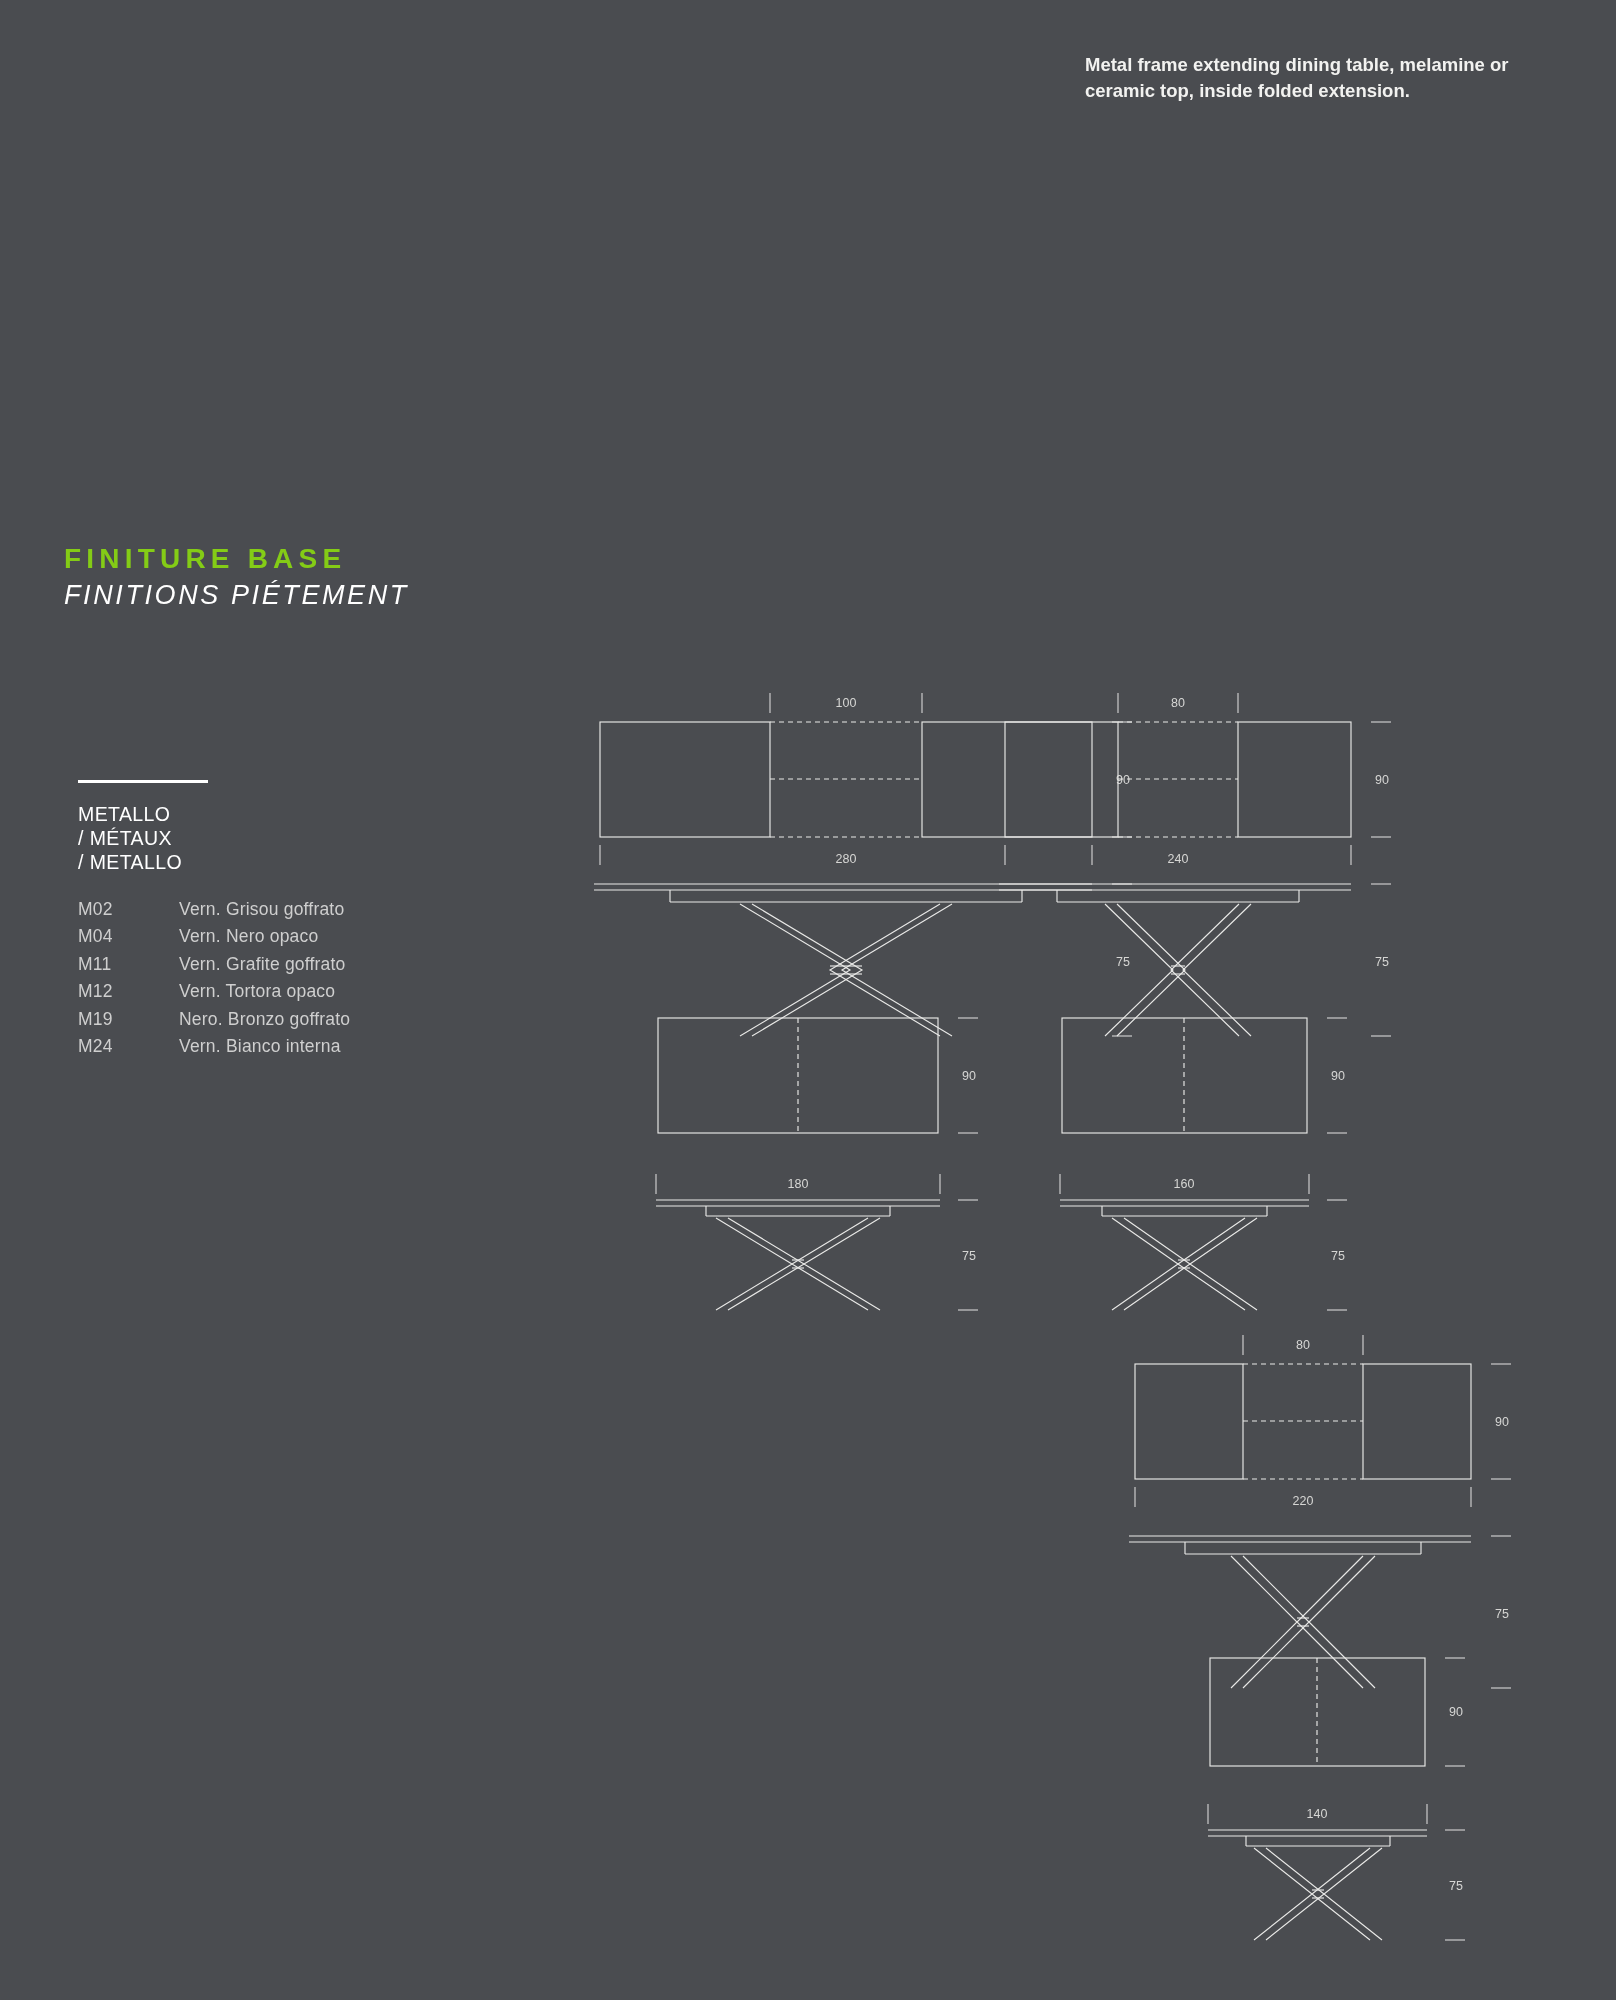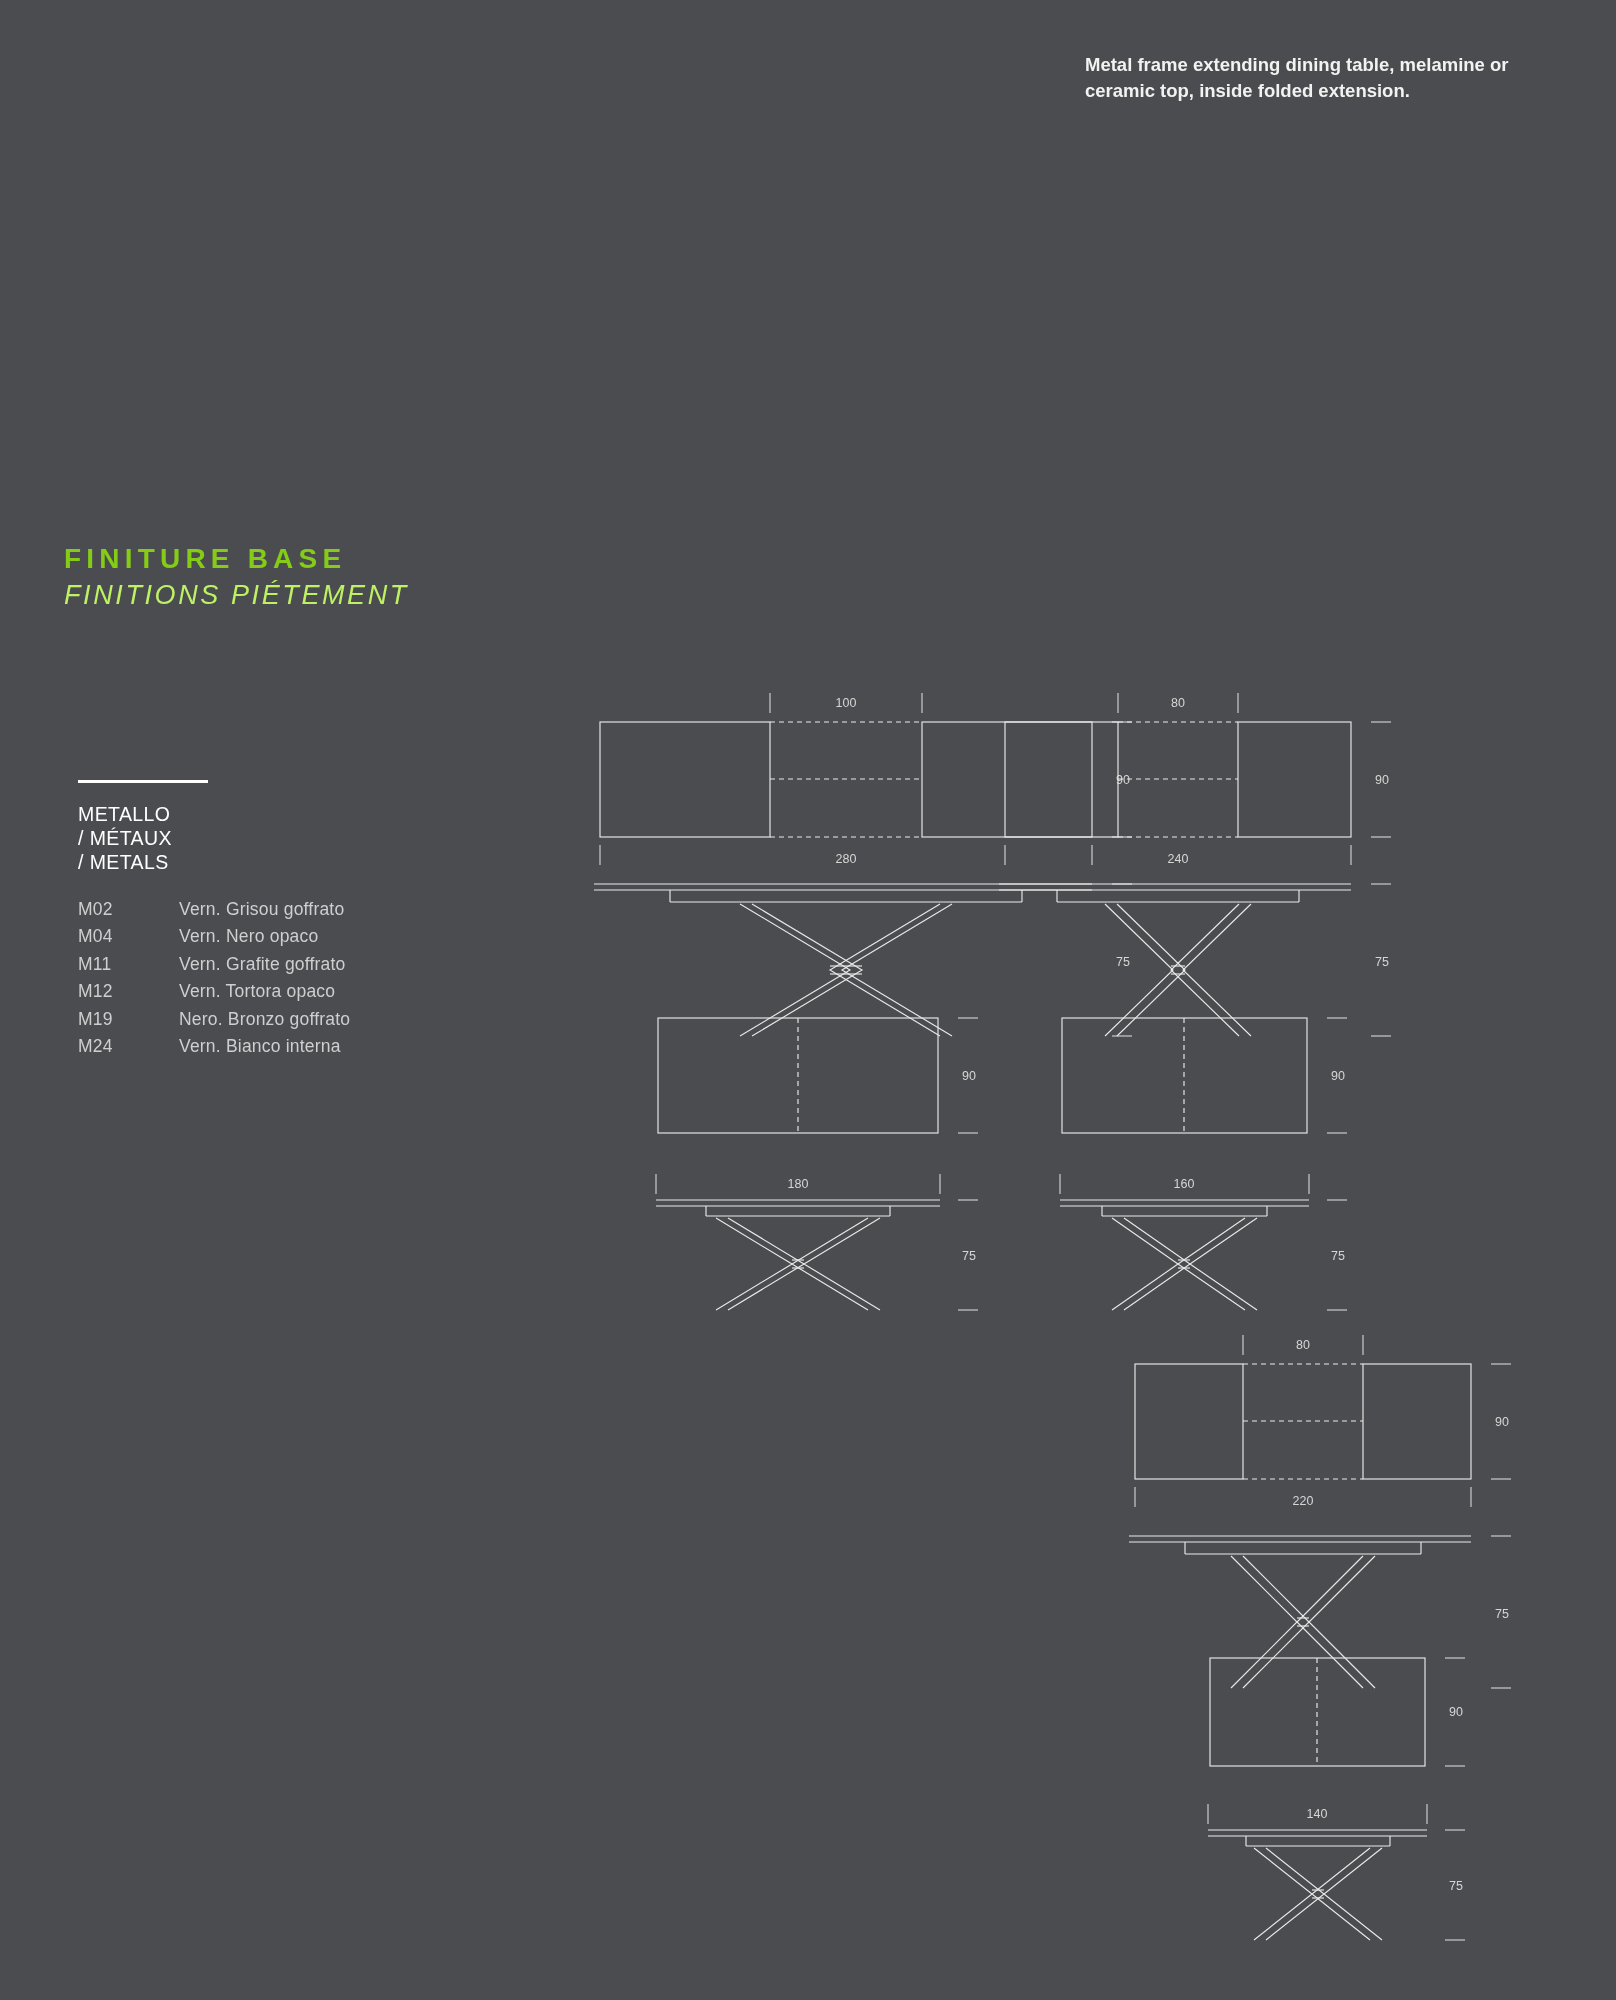--- a/index.html
+++ b/index.html
@@ -14,21 +14,21 @@
   .intro { position:absolute; top:52px; left:0; width:100%; height:160px; }
   .intro-col { position:absolute; top:0; font-weight:bold; color:#f2f2f0; }
   .intro-it { left:62px;  width:470px; font-size:22.5px; line-height:31px; letter-spacing:.1px; }
   .intro-fr { left:575px; width:460px; font-size:18.5px; line-height:26px; }
   .intro-en { left:1085px;width:490px; font-size:18.5px; line-height:26px; }
 
   
   .sect { position:absolute; left:64px; top:540px; }
   .sect h1 { font-size:28px; font-weight:bold; letter-spacing:5.2px; color:#84cc16; line-height:1.33; }
   .sect h2 { font-size:27px; font-weight:normal; font-style:italic; letter-spacing:2.6px;
-             color:#bef264; line-height:1.40; }
+             color:#ffffff; line-height:1.40; }
 
   
   .fin { position:absolute; left:78px; top:780px; }
   .fin-rule { width:130px; height:3px; background:#ffffff; margin-bottom:19px; }
   .fin-title { font-size:19.5px; font-weight:normal; line-height:1.24; letter-spacing:.4px; color:#ffffff; }
   .fin-list { margin-top:21px; }
   .fin-row { display:flex; font-size:17.5px; line-height:27.5px; color:#cfcfcf; letter-spacing:.2px; }
   .fin-code { width:101px; flex:none; }
 
   
@@ -49,21 +49,21 @@
 <div class="sect">
   <h1>FINITURE BASE</h1>
   <h2>FINITIONS PIÉTEMENT</h2>
 </div>
 
 <div class="fin">
   <div class="fin-rule"></div>
   <div class="fin-title">
     <div>METALLO</div>
     <div>/ MÉTAUX</div>
-    <div>/ METALS</div>
+    <div>/ METALLO</div>
   </div>
   <div class="fin-list">
     <div class="fin-row">
       <span class="fin-code">M02</span>
       <span>Vern. Grisou goffrato</span>
     </div>
     <div class="fin-row">
       <span class="fin-code">M04</span>
       <span>Vern. Nero opaco</span>
     </div>

